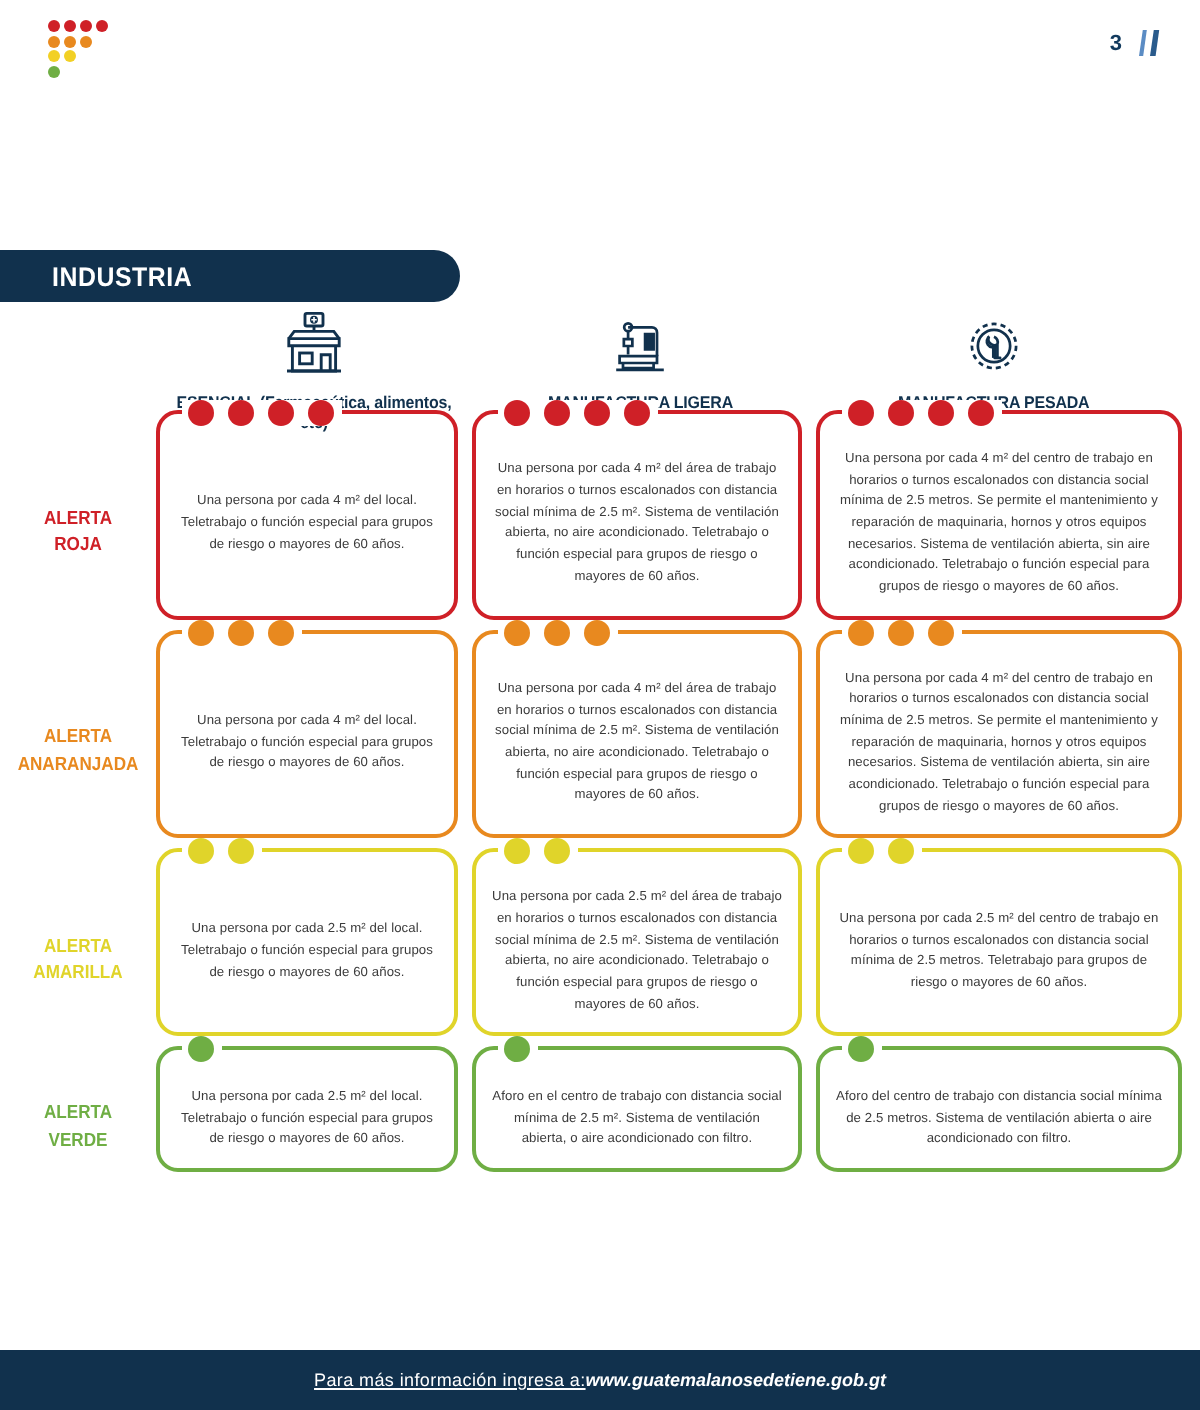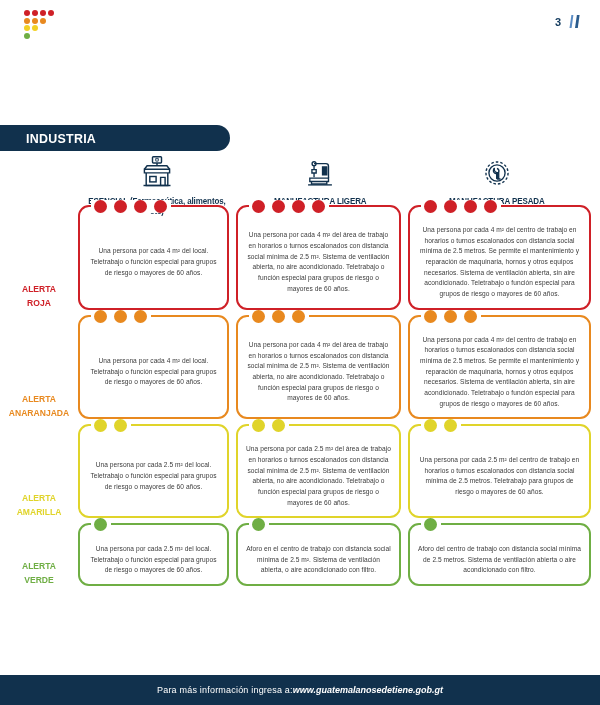--- a/index.html
+++ b/index.html
@@ -140,21 +140,21 @@
 
   
   .grid {
     position: absolute;
     left: 0;
     top: 205px;
     width: 600px;
   }
   .row {
     display: flex;
-    align-items: flex-end;
+    align-items: center;
     margin-bottom: 5px;
   }
   .row-label {
     width: 78px;
     padding-top: 18px;
     text-align: center;
     font-size: 9.5px;
     font-weight: bold;
     line-height: 1.45;
     letter-spacing: 0px;
@@ -214,20 +214,21 @@
     height: 30px;
     background: #11314d;
     display: flex;
     align-items: center;
     justify-content: center;
   }
   .footer-text {
     color: #ffffff;
     font-size: 9px;
     letter-spacing: 0.2px;
+    text-decoration: underline;
   }
   .footer-url {
     font-weight: bold;
     font-style: italic;
     color: #ffffff;
     font-size: 9px;
   }
 </style>
 </head>
 <body>

